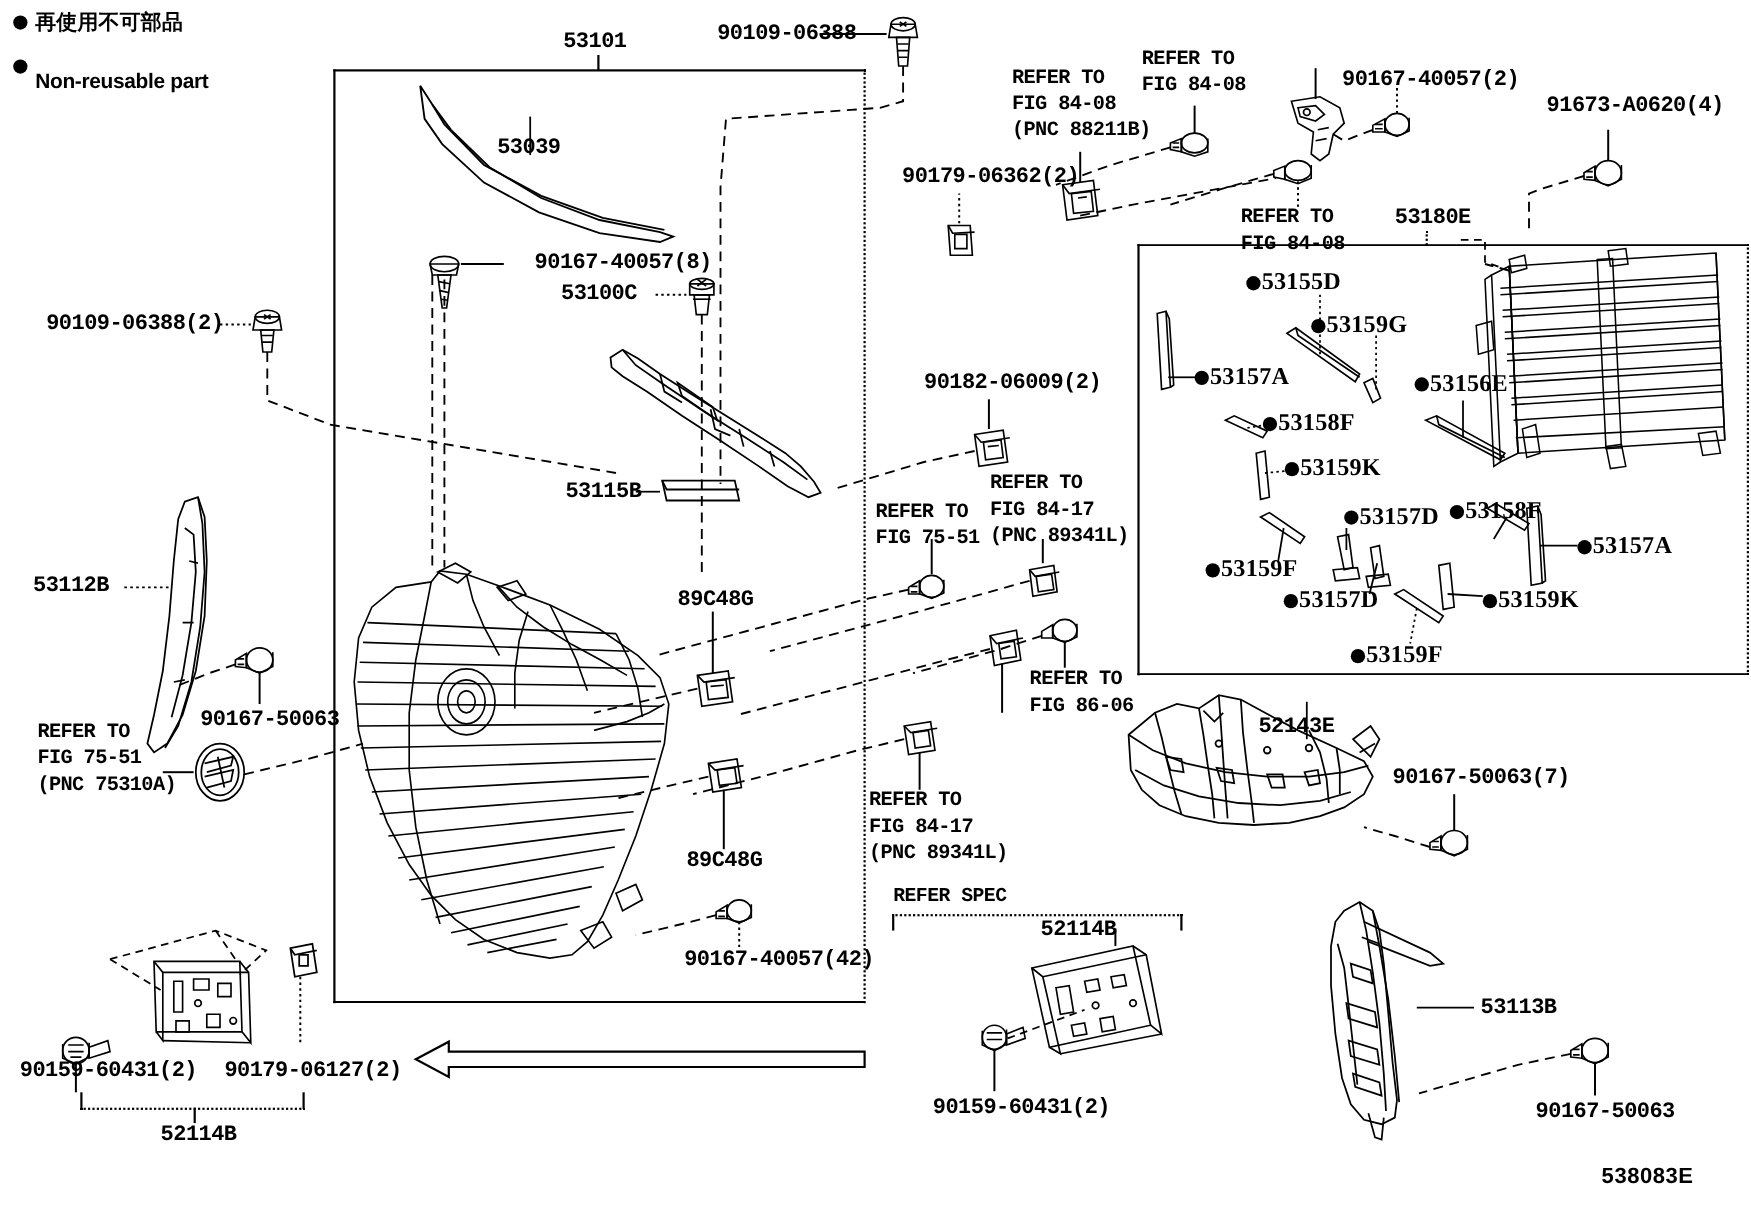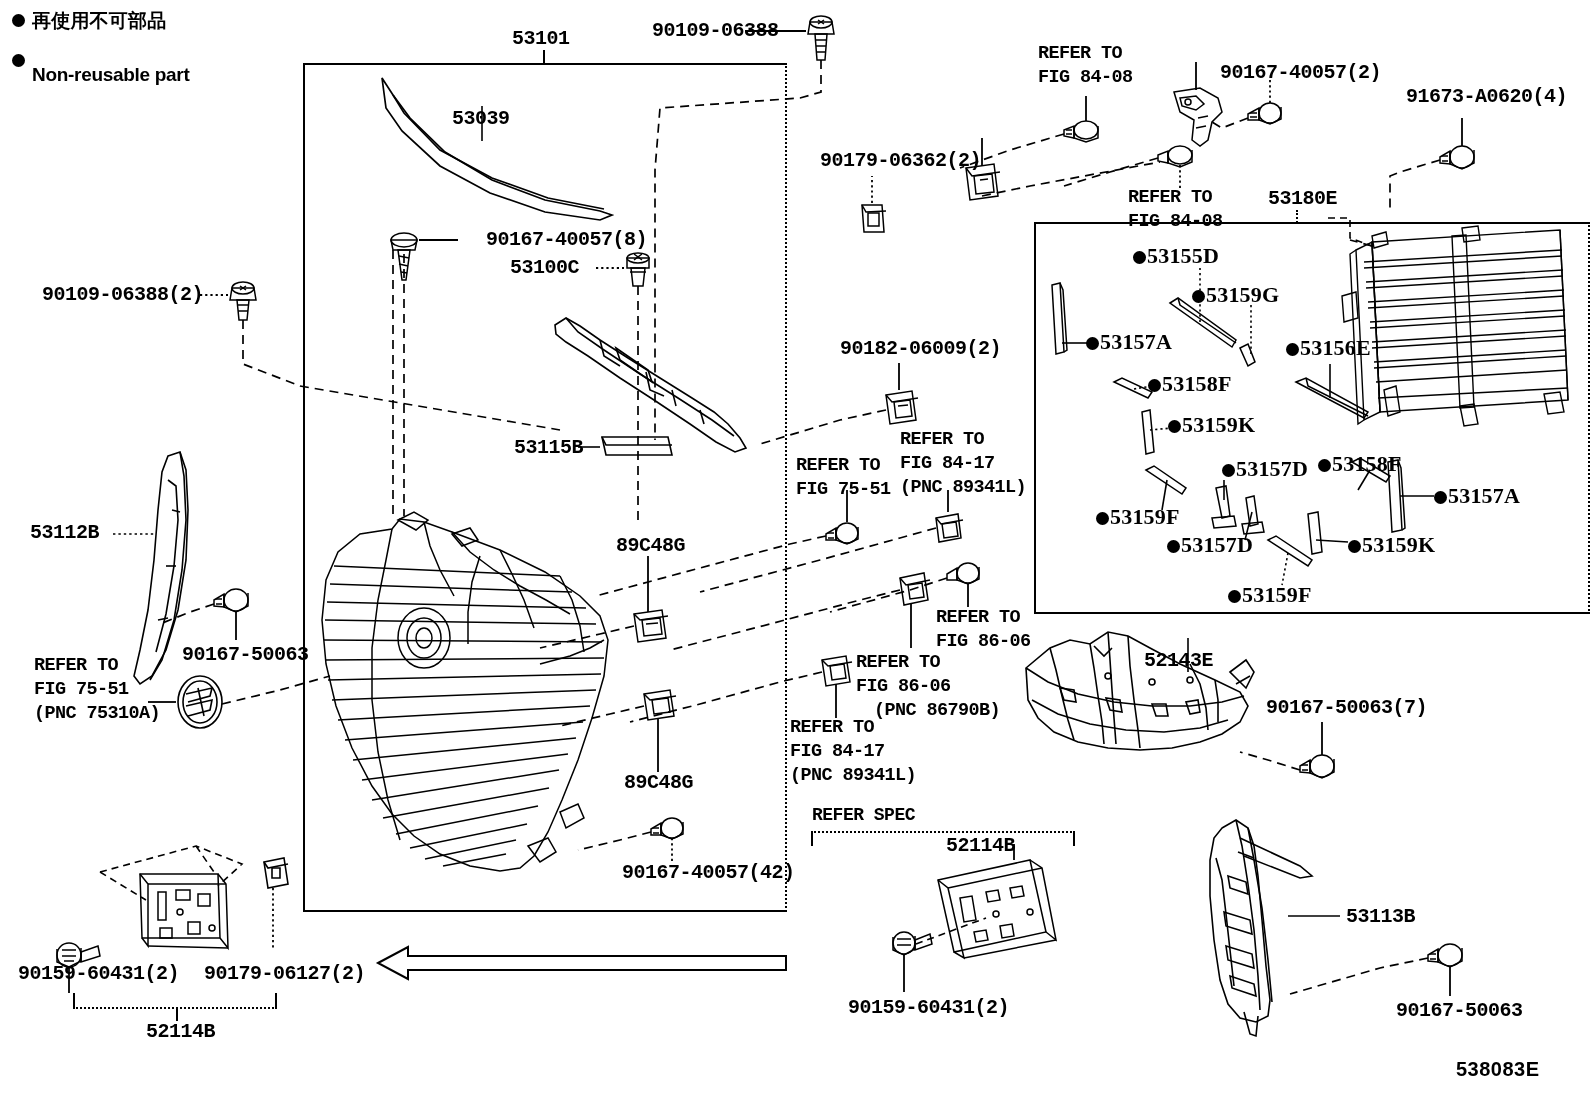--- a/index.html
+++ b/index.html
@@ -659,54 +659,54 @@
 
       <g stroke-width="2" fill="none">
         <path d="M378 963 L408 947 L408 956 L786 956 L786 970 L408 970 L408 979 Z"></path>
       </g>
     </g>
   </svg>
 
   <div class="lbl mono" style="left:652px; top:20px;">90109-06388</div>
   <div class="lbl mono" style="left:42px; top:284px;">90109-06388(2)</div>
 
-  <div class="lbl mono" style="left:452px; top:108px;">53039</div>
+  <div class="lbl mono" style="left:452px; top:124px;">53039</div>
   <div class="lbl mono" style="left:466px; top:229px;margin-left:20px;">90167-40057(8)</div>
   <div class="lbl mono" style="left:510px; top:257px;">53100C</div>
   <div class="lbl mono" style="left:514px; top:437px;">53115B</div>
   <div class="lbl mono" style="left:616px; top:535px;">89C48G</div>
   <div class="lbl mono" style="left:624px; top:772px;">89C48G</div>
   <div class="lbl mono" style="left:622px; top:862px;">90167-40057(42)</div>
 
   <div class="lbl mono" style="left:820px; top:150px;">90179-06362(2)</div>
   <div class="lbl mono" style="left:840px; top:338px;">90182-06009(2)</div>
   <div class="lbl mono" style="left:1220px; top:62px;">90167-40057(2)</div>
   <div class="lbl mono" style="left:1406px; top:86px;">91673-A0620(4)</div>
 
+  <div class="lbl ref" style="left:920px; top:59px;"><span>REFER TO</span>
+<span>FIG 84-08</span>
+<span>(PNC 88211B)</span></div>
 
   <div class="lbl ref" style="left:1038px; top:42px;"><span>REFER TO</span>
 <span>FIG 84-08</span></div>
 
 
   <div class="lbl ref" style="left:1128px; top:186px;"><span>REFER TO</span>
 <span>FIG 84-08</span></div>
 
   <div class="lbl ref" style="left:796px; top:454px;"><span>REFER TO</span>
 <span>FIG 75-51</span></div>
 
   <div class="lbl ref" style="left:900px; top:428px;"><span>REFER TO</span>
 <span>FIG 84-17</span>
 <span>(PNC 89341L)</span></div>
 
   <div class="lbl ref" style="left:936px; top:606px;"><span>REFER TO</span>
 <span>FIG 86-06</span></div>
 
-  <div class="lbl ref" style="left:856px; top:651px;"><span>REFER TO</span>
-<span>FIG 86-06</span>
-<span style="padding-left:18px;">(PNC 86790B)</span></div>
 
   <div class="lbl ref" style="left:790px; top:716px;"><span>REFER TO</span>
 <span>FIG 84-17</span>
 <span>(PNC 89341L)</span></div>
 
   <div class="lbl ref" style="left:34px; top:654px;"><span>REFER TO</span>
 <span>FIG 75-51</span>
 <span>(PNC 75310A)</span></div>
 
   <div class="lbl mono" style="left:30px; top:522px;">53112B</div>

